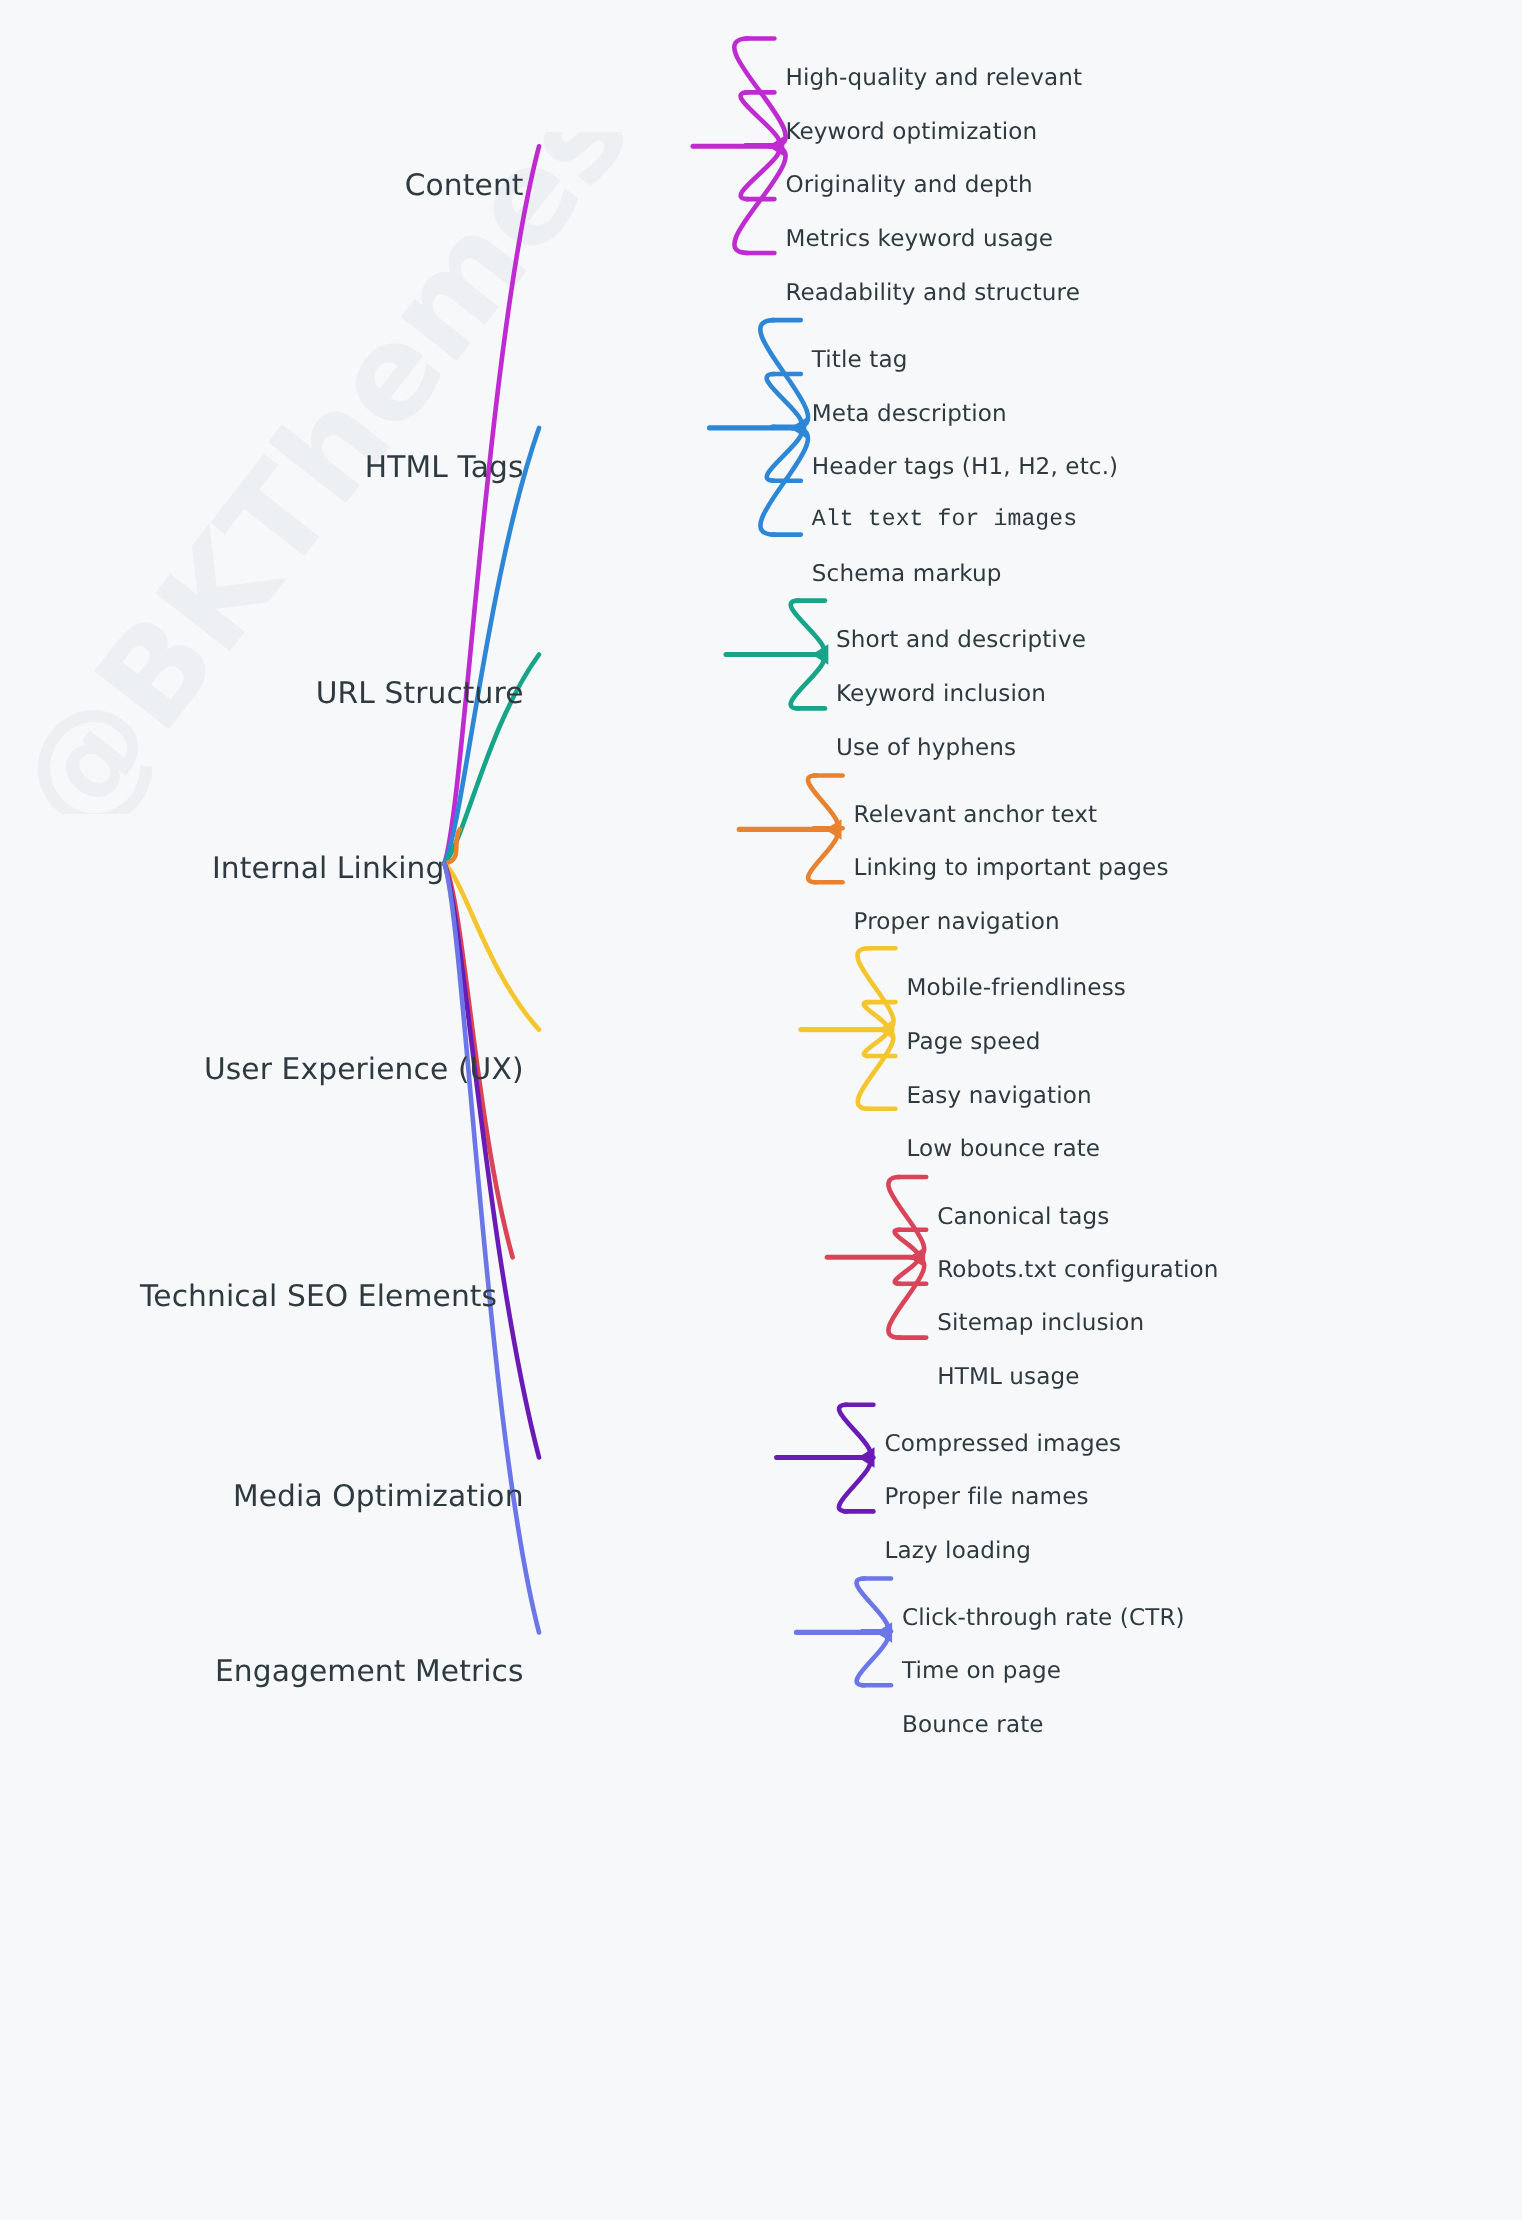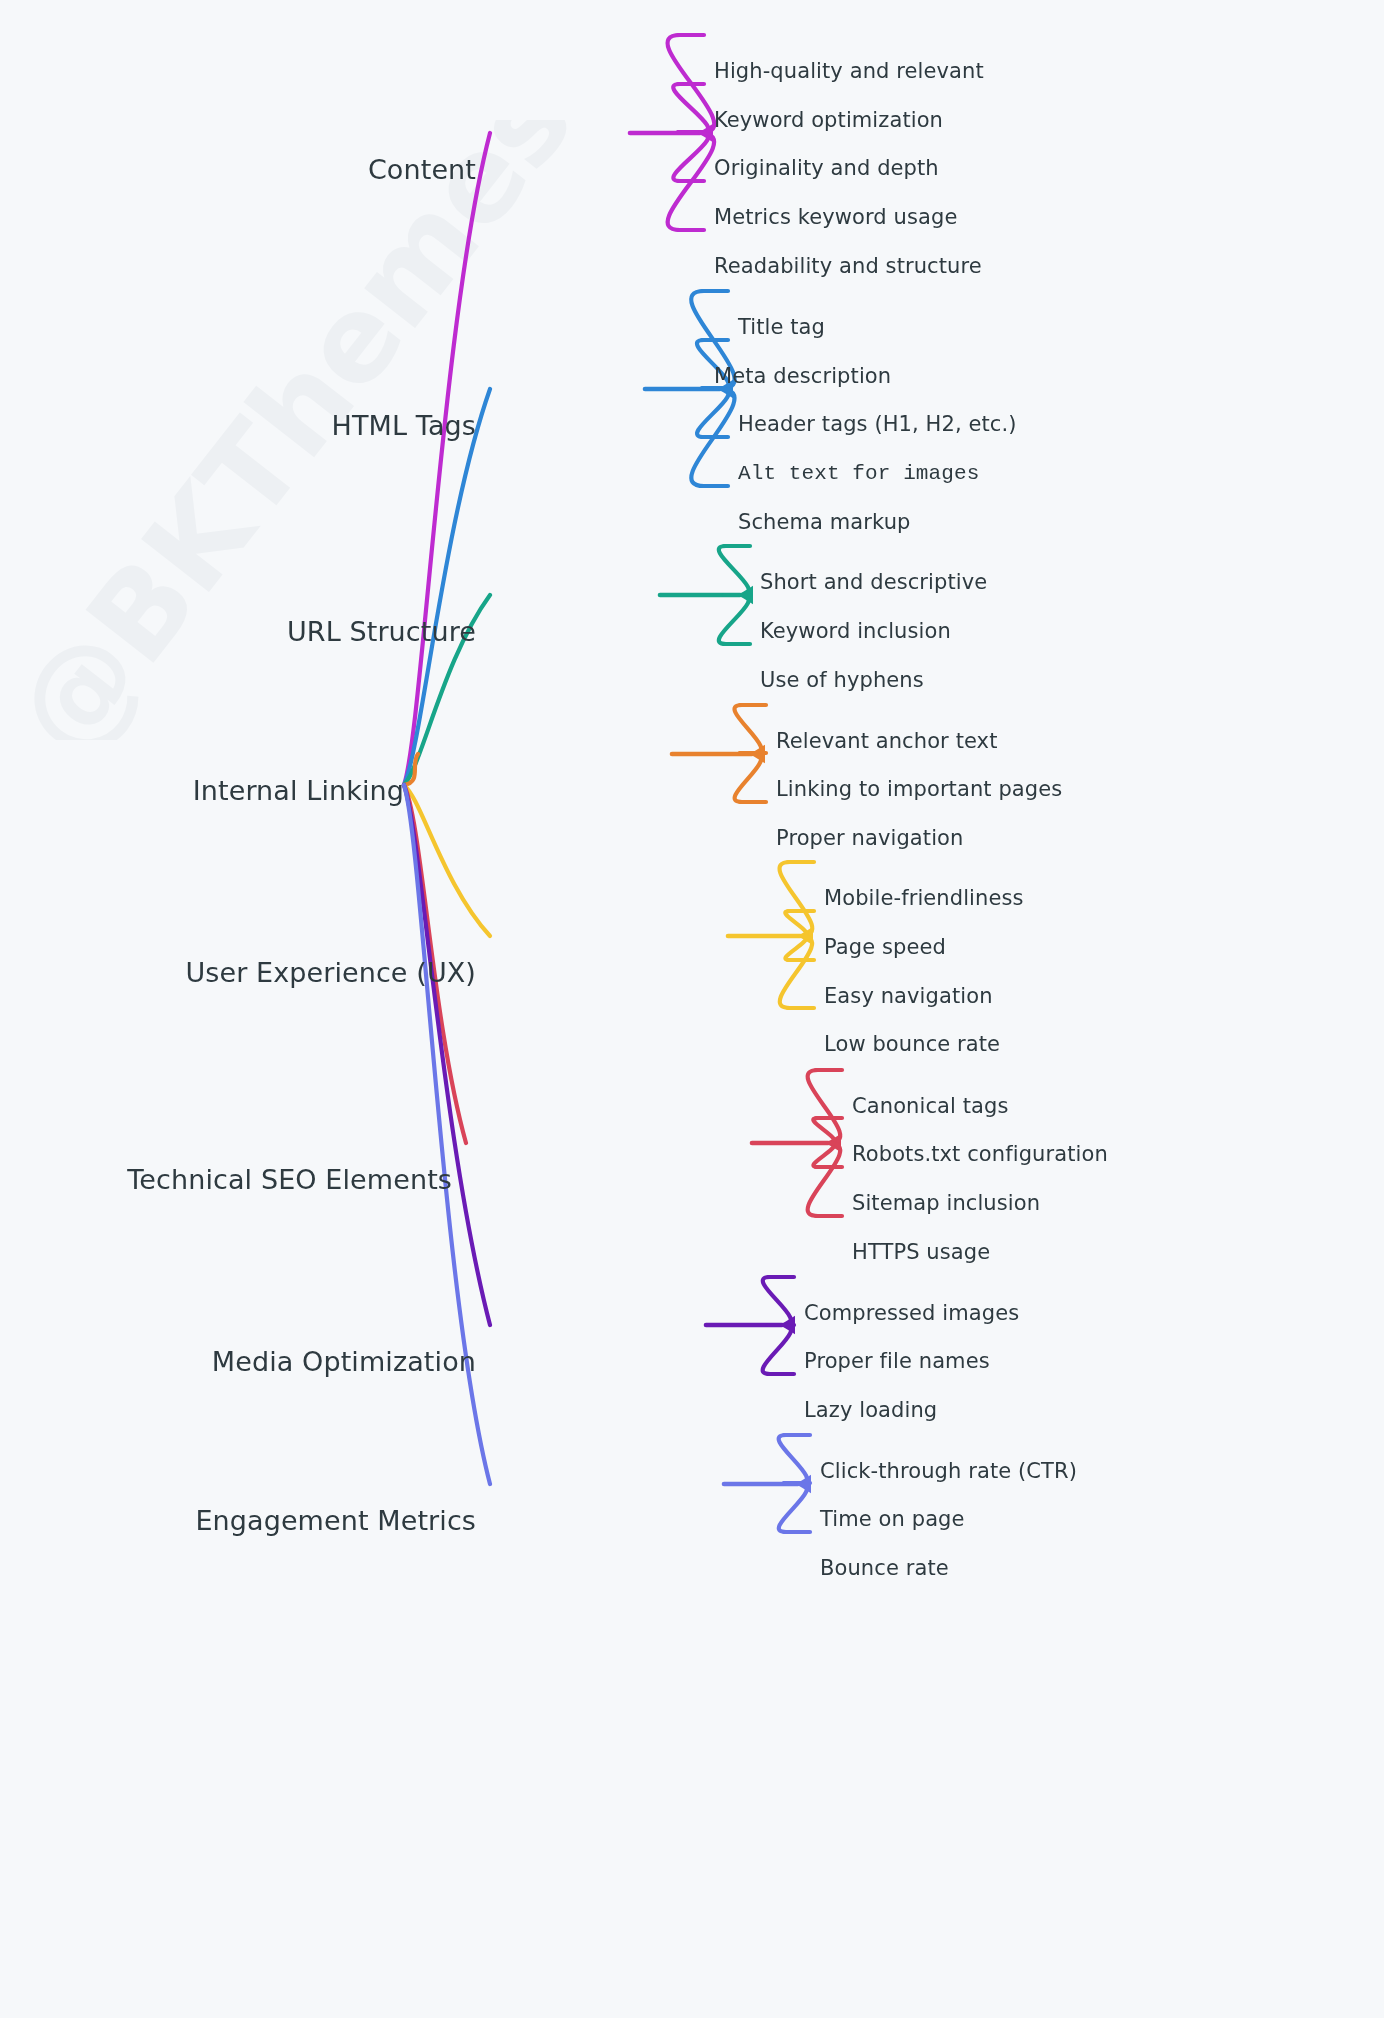--- a/index.html
+++ b/index.html
@@ -144,42 +144,42 @@
 
   <div id="labels">
       <div class="node-label branch-label rt" style="top: 133px; left: 0px; width: 476px; padding-right: 0px;">Content</div>
       <div class="node-label leaf-label" style="top: 35px; left: 714px;">High-quality and relevant</div>
       <div class="node-label leaf-label" style="top: 84px; left: 714px;">Keyword optimization</div>
       <div class="node-label leaf-label" style="top: 132px; left: 714px;">Originality and depth</div>
       <div class="node-label leaf-label" style="top: 181px; left: 714px;">Metrics keyword usage</div>
       <div class="node-label leaf-label" style="top: 230px; left: 714px;">Readability and structure</div>
       <div class="node-label branch-label rt" style="top: 389px; left: 0px; width: 476px; padding-right: 0px;">HTML Tags</div>
       <div class="node-label leaf-label" style="top: 291px; left: 738px;">Title tag</div>
-      <div class="node-label leaf-label" style="top: 340px; left: 714px;">Meta description</div>
+      <div class="node-label leaf-label" style="top: 340px; left: 738px;">Meta description</div>
       <div class="node-label leaf-label" style="top: 388px; left: 738px;">Header tags (H1, H2, etc.)</div>
       <div class="node-label leaf-label" style="top: 437px; left: 738px; font-family: Liberation Mono, monospace;">Alt text for images</div>
       <div class="node-label leaf-label" style="top: 486px; left: 738px;">Schema markup</div>
       <div class="node-label branch-label rt" style="top: 595px; left: 0px; width: 476px; padding-right: 0px;">URL Structure</div>
       <div class="node-label leaf-label" style="top: 546px; left: 760px;">Short and descriptive</div>
       <div class="node-label leaf-label" style="top: 595px; left: 760px;">Keyword inclusion</div>
       <div class="node-label leaf-label" style="top: 644px; left: 760px;">Use of hyphens</div>
       <div class="node-label branch-label rt" style="top: 754px; left: 0px; width: 404px; padding-right: 0px;">Internal Linking</div>
       <div class="node-label leaf-label" style="top: 705px; left: 776px;">Relevant anchor text</div>
       <div class="node-label leaf-label" style="top: 753px; left: 776px;">Linking to important pages</div>
       <div class="node-label leaf-label" style="top: 802px; left: 776px;">Proper navigation</div>
       <div class="node-label branch-label rt" style="top: 936px; left: 0px; width: 476px; padding-right: 0px;">User Experience (UX)</div>
       <div class="node-label leaf-label" style="top: 862px; left: 824px;">Mobile-friendliness</div>
       <div class="node-label leaf-label" style="top: 911px; left: 824px; text-align: center;">Page speed</div>
       <div class="node-label leaf-label" style="top: 960px; left: 824px;">Easy navigation</div>
       <div class="node-label leaf-label" style="top: 1008px; left: 824px;">Low bounce rate</div>
       <div class="node-label branch-label rt" style="top: 1143px; left: 0px; width: 452px; padding-right: 4px;">Technical SEO Elements</div>
       <div class="node-label leaf-label" style="top: 1070px; left: 852px;">Canonical tags</div>
       <div class="node-label leaf-label" style="top: 1118px; left: 852px;">Robots.txt configuration</div>
       <div class="node-label leaf-label" style="top: 1167px; left: 852px;">Sitemap inclusion</div>
-      <div class="node-label leaf-label" style="top: 1216px; left: 852px;">HTTPS usage</div>
+      <div class="node-label leaf-label" style="top: 1216px; left: 852px;">HTML usage</div>
       <div class="node-label branch-label rt" style="top: 1325px; left: 0px; width: 476px; padding-right: 0px;">Media Optimization</div>
       <div class="node-label leaf-label" style="top: 1277px; left: 804px;">Compressed images</div>
       <div class="node-label leaf-label" style="top: 1325px; left: 804px;">Proper file names</div>
       <div class="node-label leaf-label" style="top: 1374px; left: 804px;">Lazy loading</div>
       <div class="node-label branch-label rt" style="top: 1484px; left: 0px; width: 476px; padding-right: 0px;">Engagement Metrics</div>
       <div class="node-label leaf-label" style="top: 1435px; left: 820px;">Click-through rate (CTR)</div>
       <div class="node-label leaf-label" style="top: 1483px; left: 820px;">Time on page</div>
       <div class="node-label leaf-label" style="top: 1532px; left: 820px;">Bounce rate</div>
     </div>
 

